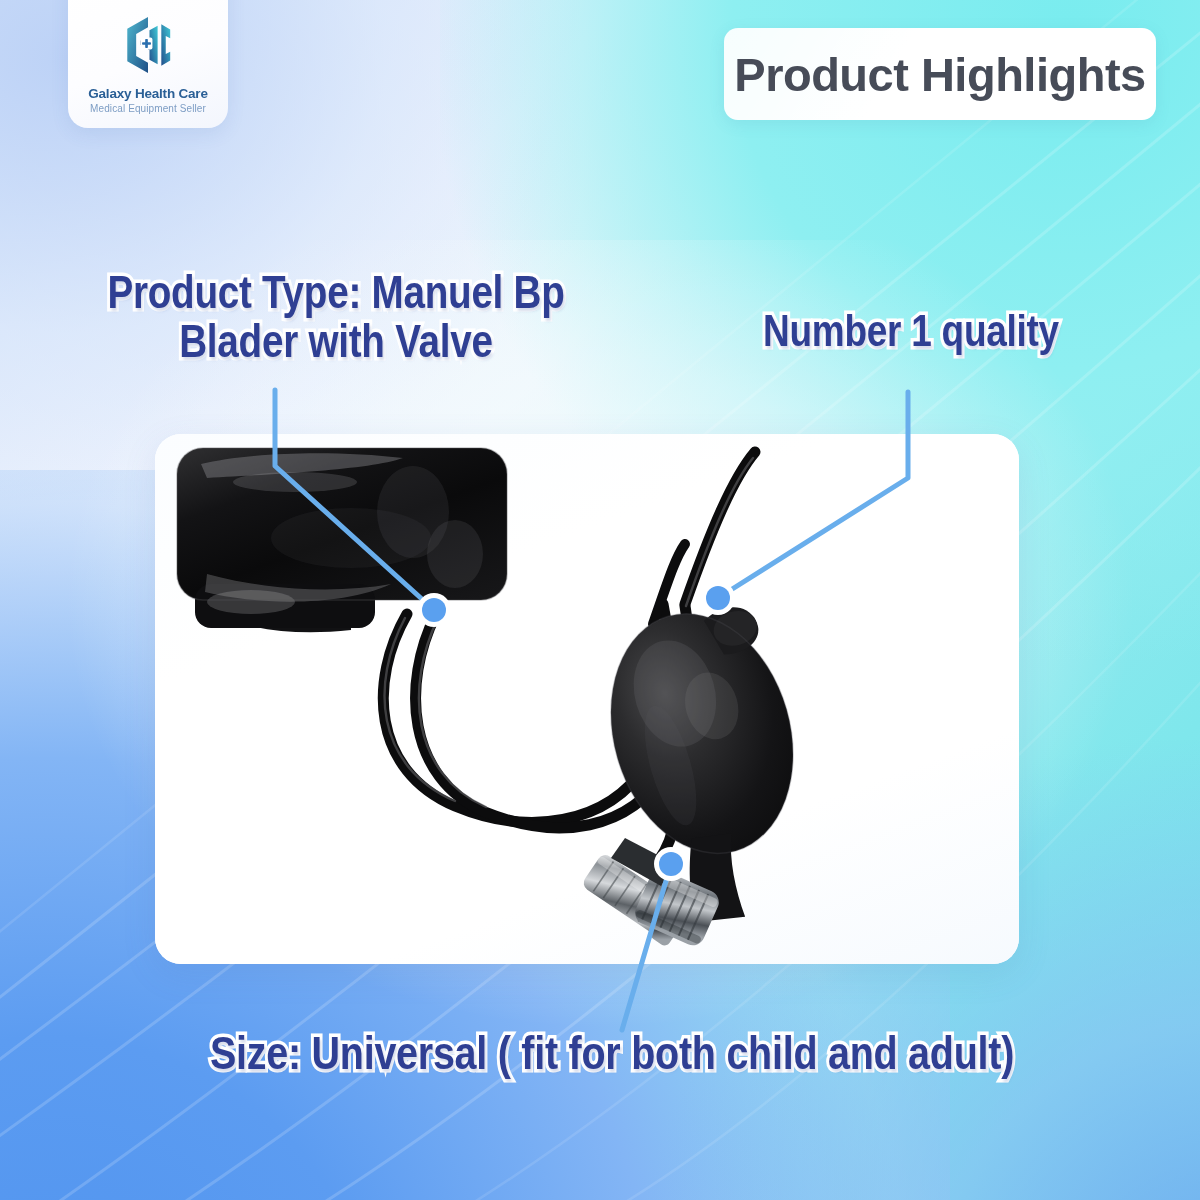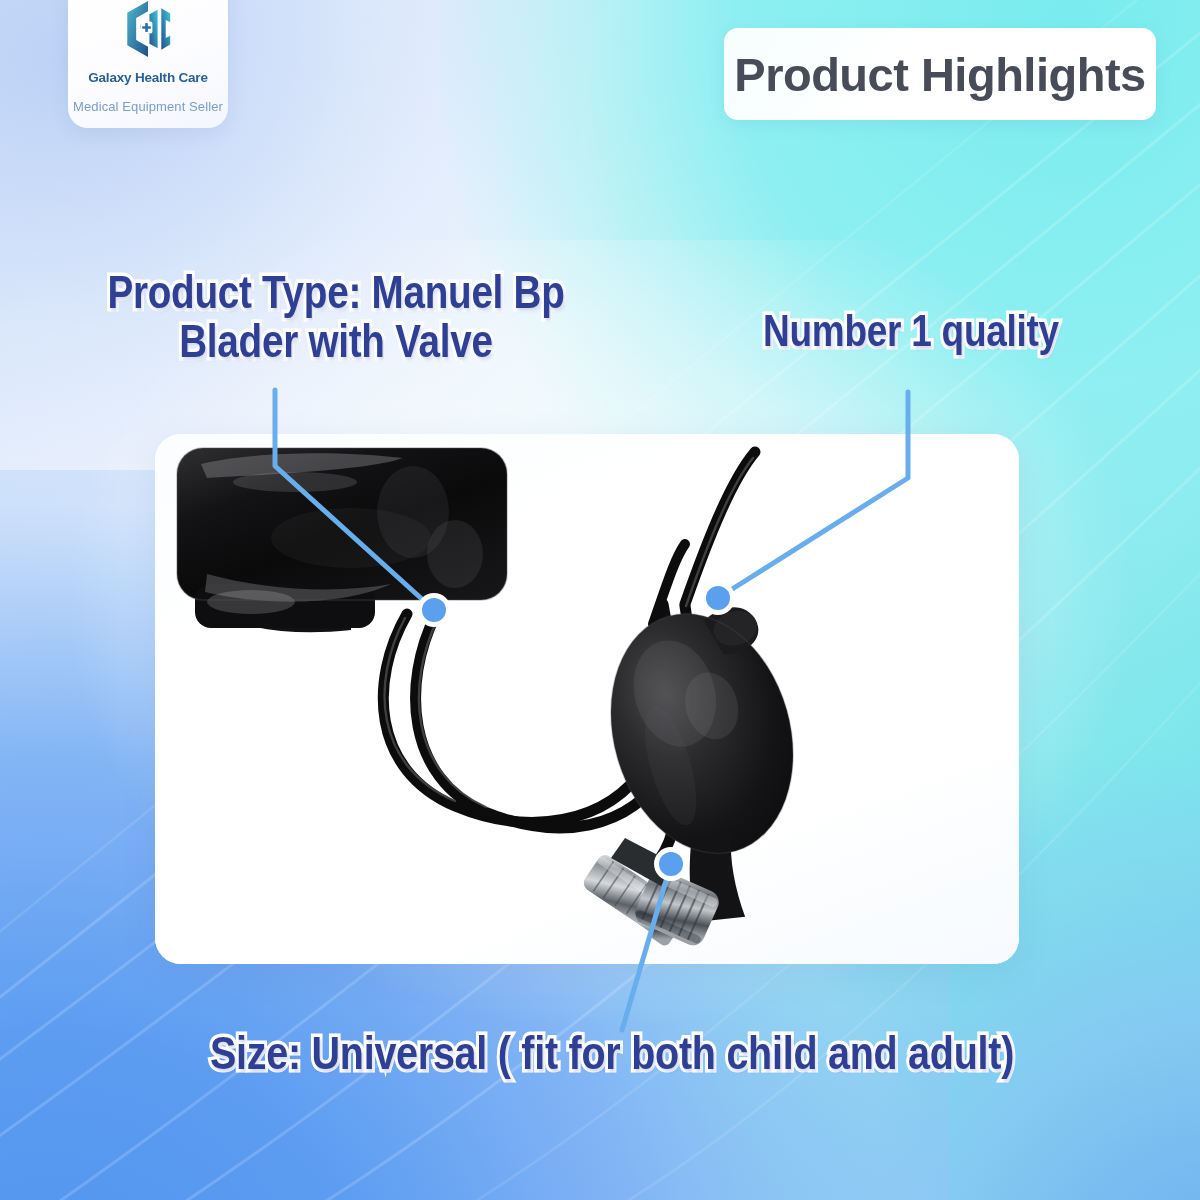--- a/index.html
+++ b/index.html
@@ -85,24 +85,24 @@
   .logo-mark { width: 74px; height: 74px; margin-bottom: 4px; }
   .logo-name {
     font-size: 13.5px;
     font-weight: bold;
     color: #2a5f96;
     letter-spacing: -0.2px;
     white-space: nowrap;
     text-align: center;
   }
   .logo-sub {
-    font-size: 13px;
+    font-size: 10px;
     color: #7d9dc4;
     letter-spacing: 0.1px;
-    margin-top: 14px;
+    margin-top: 2px;
     white-space: nowrap;
   }
 
   
   .header-panel {
     position: absolute;
     left: 724px; top: 28px;
     width: 432px; height: 92px;
     background: linear-gradient(120deg, rgba(255,255,255,0.92) 0%, #ffffff 40%, #ffffff 100%);
     border-radius: 14px;

